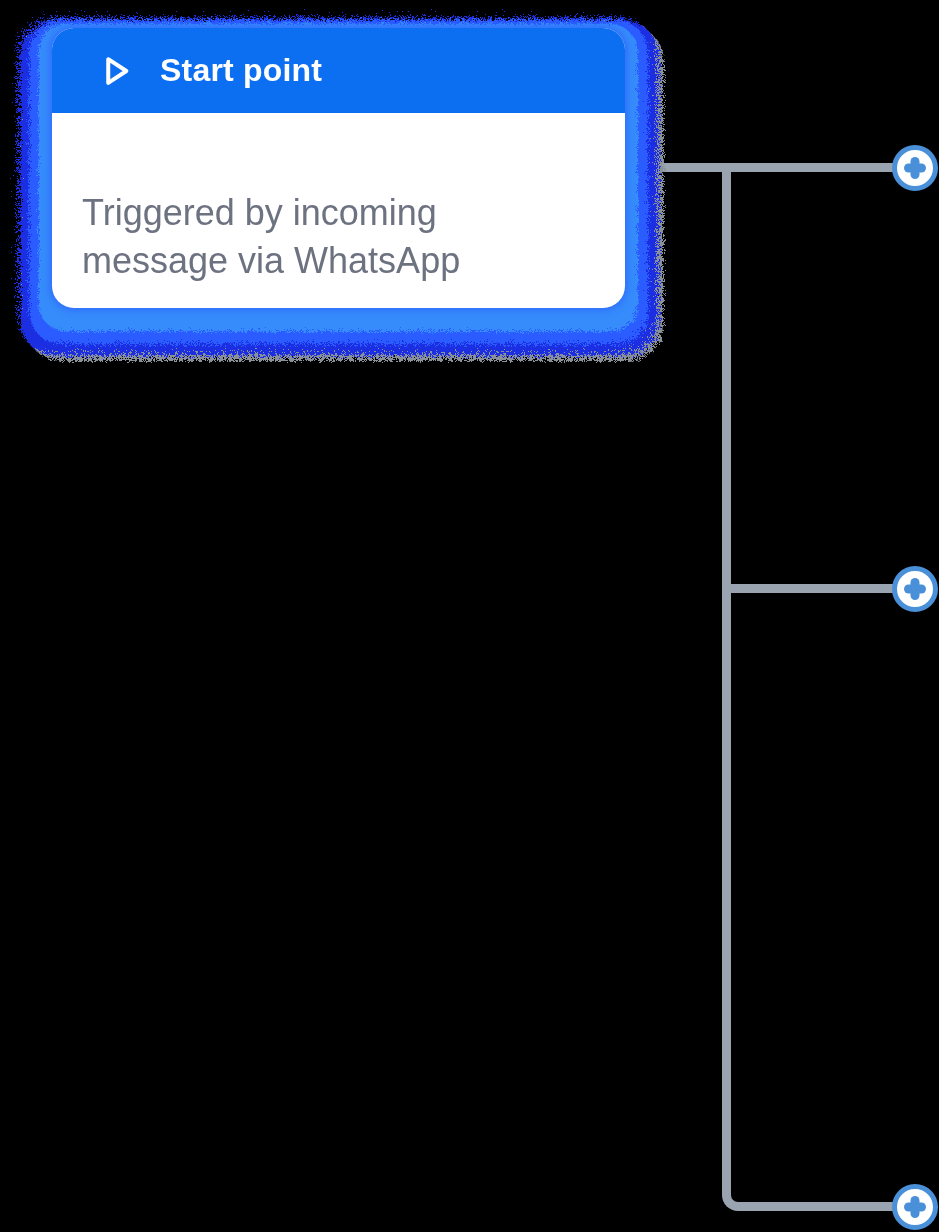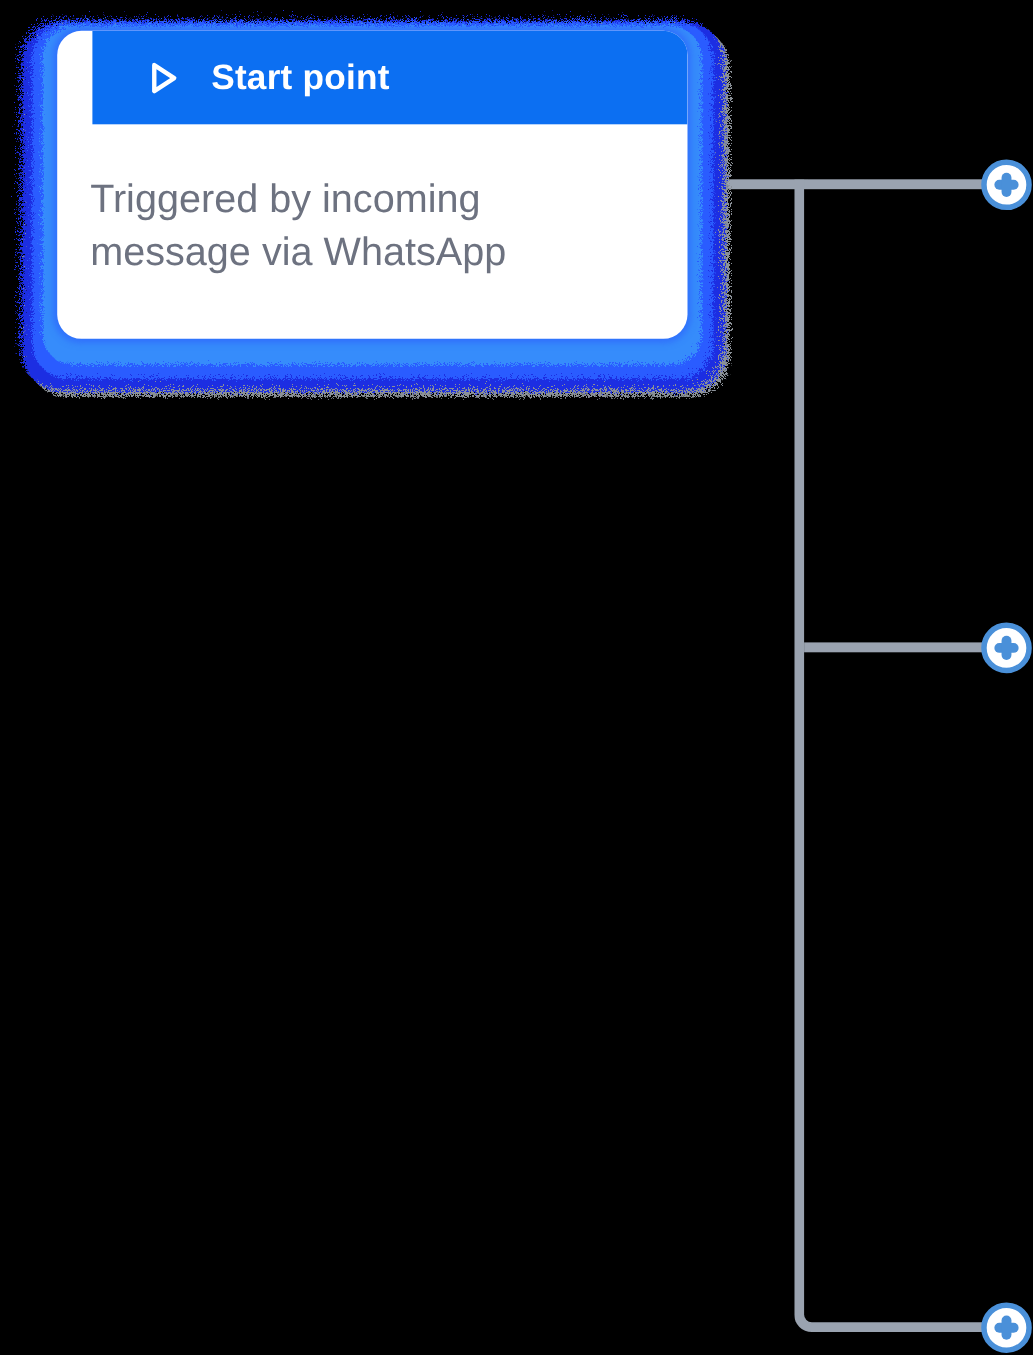--- a/index.html
+++ b/index.html
@@ -88,36 +88,36 @@
     border-radius: 22px;
     overflow: hidden;
     box-shadow: 0 0 6px 3px rgba(43, 91, 254, 0.55);
   }
   .card-header {
     height: 85px;
     background: var(--header-blue, #0c6ff2);
     display: flex; align-items: center;
     gap: 28px;
     padding-left: 50px;
-    margin-left: 32px;
   }
   .play-icon { display: block; width: 30px; height: 38px; }
   .play-icon svg { display: block; width: 100%; height: 100%; }
   .card-title {
     color: #fff;
     font-size: 32px;
     font-weight: 700;
     letter-spacing: 0.2px;
   }
   .card-body { padding: 44px 30px 0 30px; }
   .card-desc {
     color: var(--node-text-gray, #6d7280);
     font-size: 36px;
     line-height: 48px;
     max-width: 430px;
+    margin-top: 32px;
   }
 
   .svg-defs { position: absolute; width: 0; height: 0; }
 </style>
 </head>
 <body>
 
 <svg class="svg-defs" aria-hidden="true">
   <defs>
     <filter id="roughA" x="-25%" y="-25%" width="150%" height="150%">

